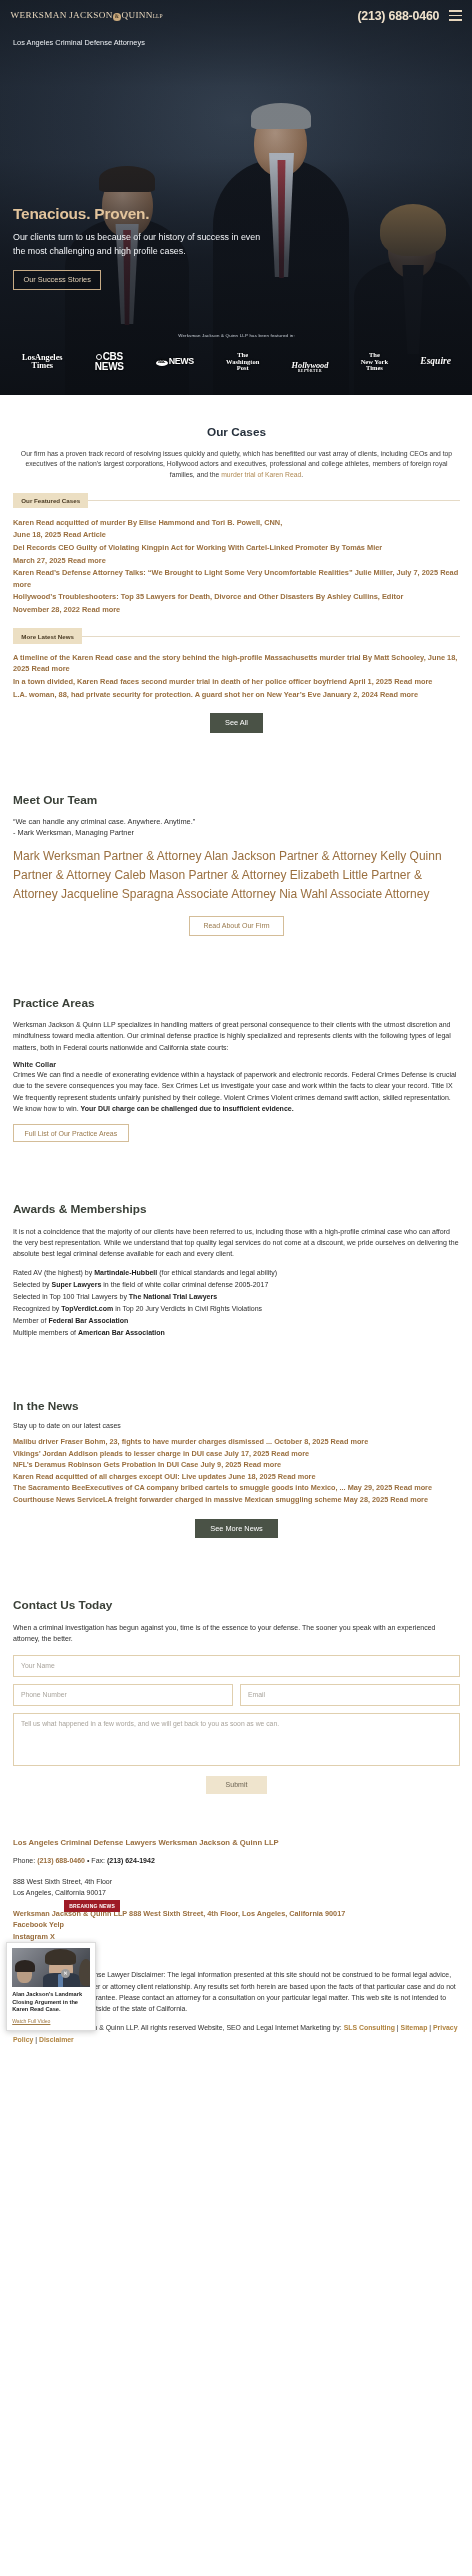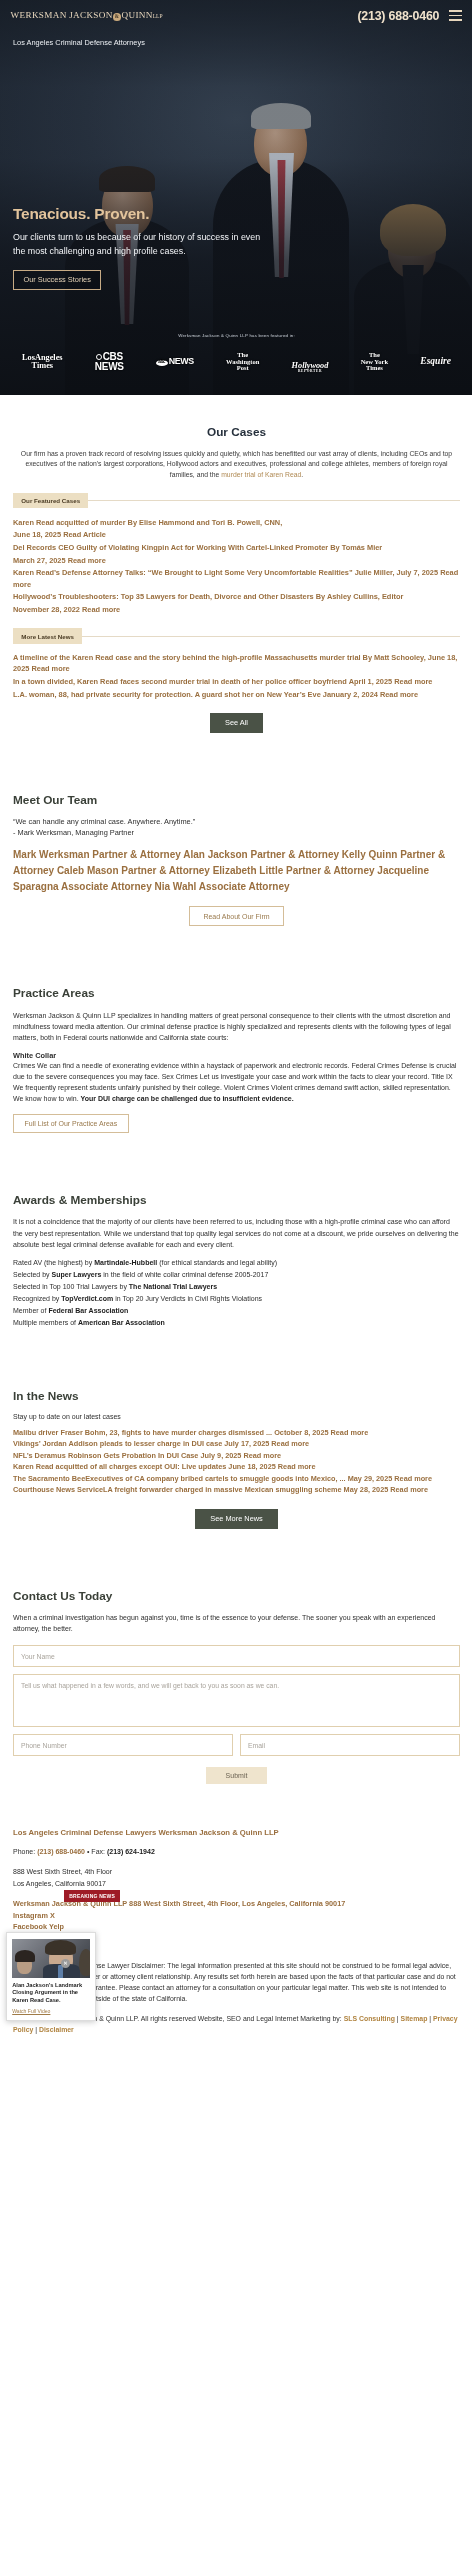--- a/index.html
+++ b/index.html
@@ -241,22 +241,22 @@
   .sec-title-left {
     font-size: 11.8px;
     font-weight: bold;
     color: #3a4038;
     margin-bottom: 9.5px;
   }
   .quote { font-size: 7.4px; color: #2f2f2f; line-height: 1.6; }
   .quote-by { font-size: 7.4px; color: #2f2f2f; margin-bottom: 9.5px;}
   .team-names {
     color: #9a6f3f;
-    font-weight: bold;
-    font-size: 10px;
+    font-weight: normal;
+    font-size: 12px;
     line-height: 1.6;
   }
 
   .body-p {
     font-size: 7px;
     line-height: 1.62;
     color: #2e2e2e;
     margin-bottom: 7px;
   }
   .pa-head {
@@ -560,46 +560,46 @@
 </div>
 
 <div class="section">
   <div class="sec-title-left">Contact Us Today</div>
   <div class="contact-intro">When a criminal investigation has begun against you, time is of the essence to your defense. The sooner you speak with an experienced attorney, the better.</div>
   <form>
     <div class="form-row">
       <input class="inp" type="text" placeholder="Your Name" style="">
     </div>
     <div class="form-row">
-      <textarea class="inp" placeholder="Tell us what happened in a few words, and we will get back to you as soon as we can." style=""></textarea>
-    </div>
-    <div class="form-row">
       <input class="inp" type="text" placeholder="Phone Number" style="">
       <input class="inp" type="text" placeholder="Email" style="">
+    </div>
+    <div class="form-row">
+      <textarea class="inp" placeholder="Tell us what happened in a few words, and we will get back to you as soon as we can." style=""></textarea>
     </div>
     <button type="button" class="btn-submit">Submit</button>
   </form>
 </div>
 
 <div class="footer rel">
   <div class="f-title">Los Angeles Criminal Defense Lawyers Werksman Jackson &amp; Quinn LLP</div>
 
   <div class="f-block f-line">
     <span>Phone: </span><a class="tan" href="#">(213) 688-0460</a><span> • Fax: </span><b>(213) 624-1942</b>
   </div>
 
   <div class="f-block f-line">
     <div>888 West Sixth Street, 4th Floor</div>
     <div>Los Angeles, California 90017</div>
   </div>
 
   <div class="f-links">
     <a href="#">Werksman Jackson &amp; Quinn LLP 888 West Sixth Street, 4th Floor, Los Angeles, California 90017</a>
+    <a href="#">Facebook Yelp</a>
     <a href="#">Instagram X</a>
-    <a href="#">Facebook Yelp</a>
   </div>
 
   <a class="f-accessibility" href="#">Accessibility</a>
 
   <div class="disclaimer">Los Angeles Criminal Defense Lawyer Disclaimer: The legal information presented at this site should not be construed to be formal legal advice, nor the formation of a lawyer or attorney client relationship. Any results set forth herein are based upon the facts of that particular case and do not represent a promise or guarantee. Please contact an attorney for a consultation on your particular legal matter. This web site is not intended to solicit clients for matters outside of the state of California.</div>
 
   <div class="copyright">
     <span>© 2025 Werksman Jackson &amp; Quinn LLP. All rights reserved Website, SEO and Legal Internet Marketing by: </span><a href="#">SLS Consulting</a><span> | </span><a href="#">Sitemap</a><span> | </span><a href="#">Privacy Policy</a><span> | </span><a href="#">Disclaimer</a>
   </div>
 

